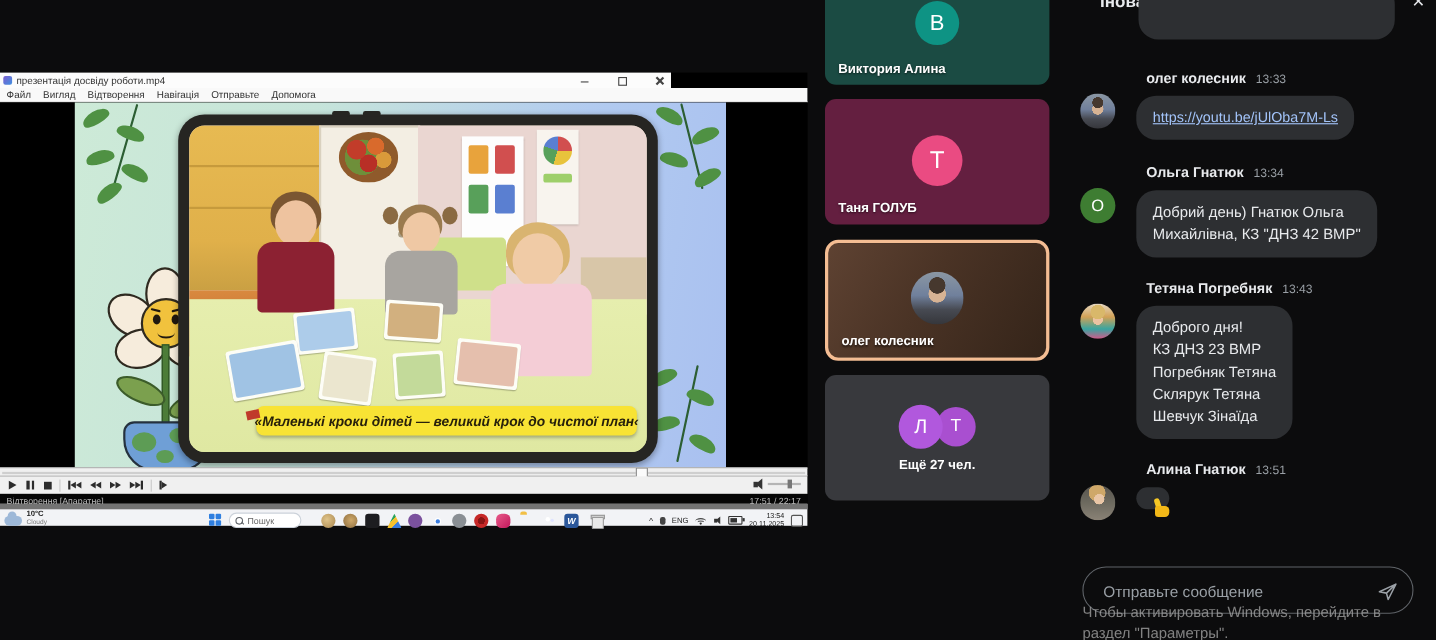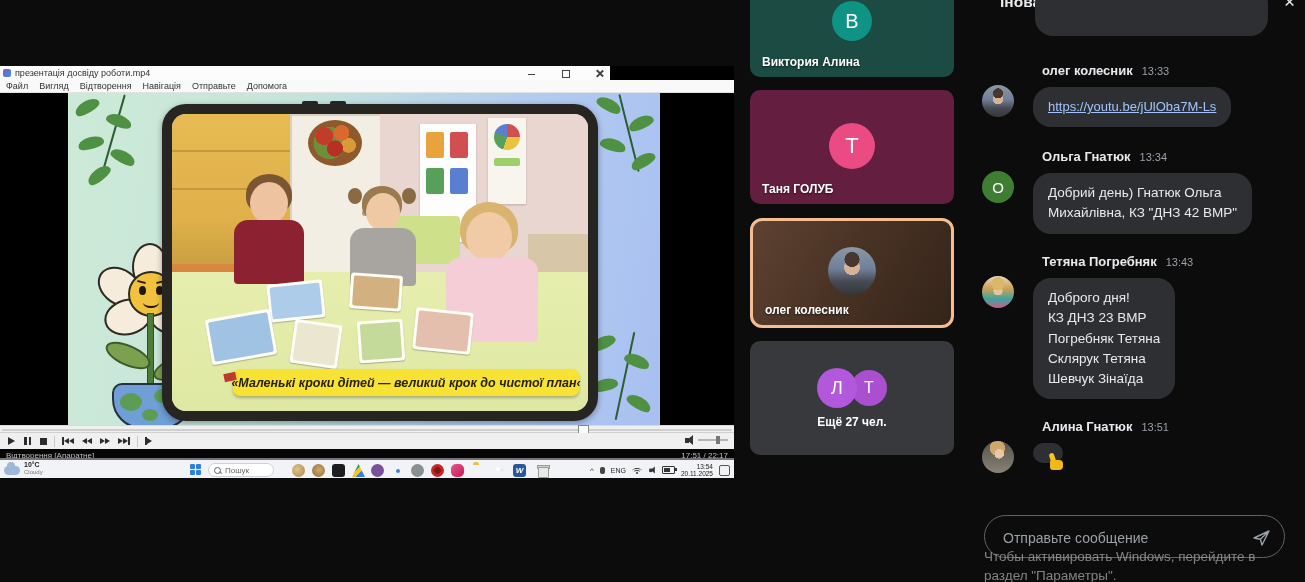--- a/index.html
+++ b/index.html
@@ -91,21 +91,21 @@
   .vbar{width:2px;height:8px;background:#2c2c2c;}
   .vol-wrap{position:absolute;right:6px;top:2px;display:flex;align-items:center;gap:5px;}
   .spk-body{width:4px;height:5px;background:#333;display:inline-block;}
   .spk-cone{width:0;height:0;border-right:6px solid #333;border-top:5px solid transparent;border-bottom:5px solid transparent;margin-left:-2px;}
   .vol-track{width:30px;height:2px;background:#b5b5b5;position:relative;}
   .vol-knob{position:absolute;left:18px;top:-3px;width:4px;height:8px;background:#777;}
   .statusbar{left:0;top:383px;width:734px;height:12px;background:#060606;display:flex;align-items:center;justify-content:space-between;padding:0 6px;box-sizing:border-box;}
   .status-text{font-size:8px;color:#bdbdbd;white-space:nowrap;}
 
   
-  .taskbar{left:0;top:392px;width:734px;height:20px;background:#f2f3f6;border-top:2px solid #737373;box-sizing:border-box;}
+  .taskbar{left:0;top:392px;width:734px;height:20px;background:#f2f3f6;border-top:5px solid #737373;box-sizing:border-box;}
   .weather{position:absolute;left:4px;top:1px;display:flex;align-items:center;gap:4px;}
   .cloud{width:16px;height:9px;background:#9db8d8;border-radius:8px;position:relative;margin-top:4px;}
   .cloud::before{content:"";position:absolute;left:3px;top:-4px;width:8px;height:8px;border-radius:50%;background:#9db8d8;}
   .wx-col{display:flex;flex-direction:column;line-height:1.1;}
   .wx-temp{font-size:7px;color:#222;font-weight:bold;}
   .wx-desc{font-size:6px;color:#777;}
   .start{position:absolute;left:190px;top:4px;width:12px;height:12px;display:grid;grid-template-columns:5px 5px;grid-template-rows:5px 5px;gap:1px;}
   .start i{background:#2f7fe0;border-radius:1px;}
   .search-pill{position:absolute;left:208px;top:3px;width:66px;height:14px;background:#fff;border:1px solid #ccd2da;border-radius:8px;display:flex;align-items:center;gap:4px;padding-left:5px;box-sizing:border-box;}
   .mag{width:5px;height:5px;border:1.4px solid #5f6368;border-radius:50%;position:relative;}

